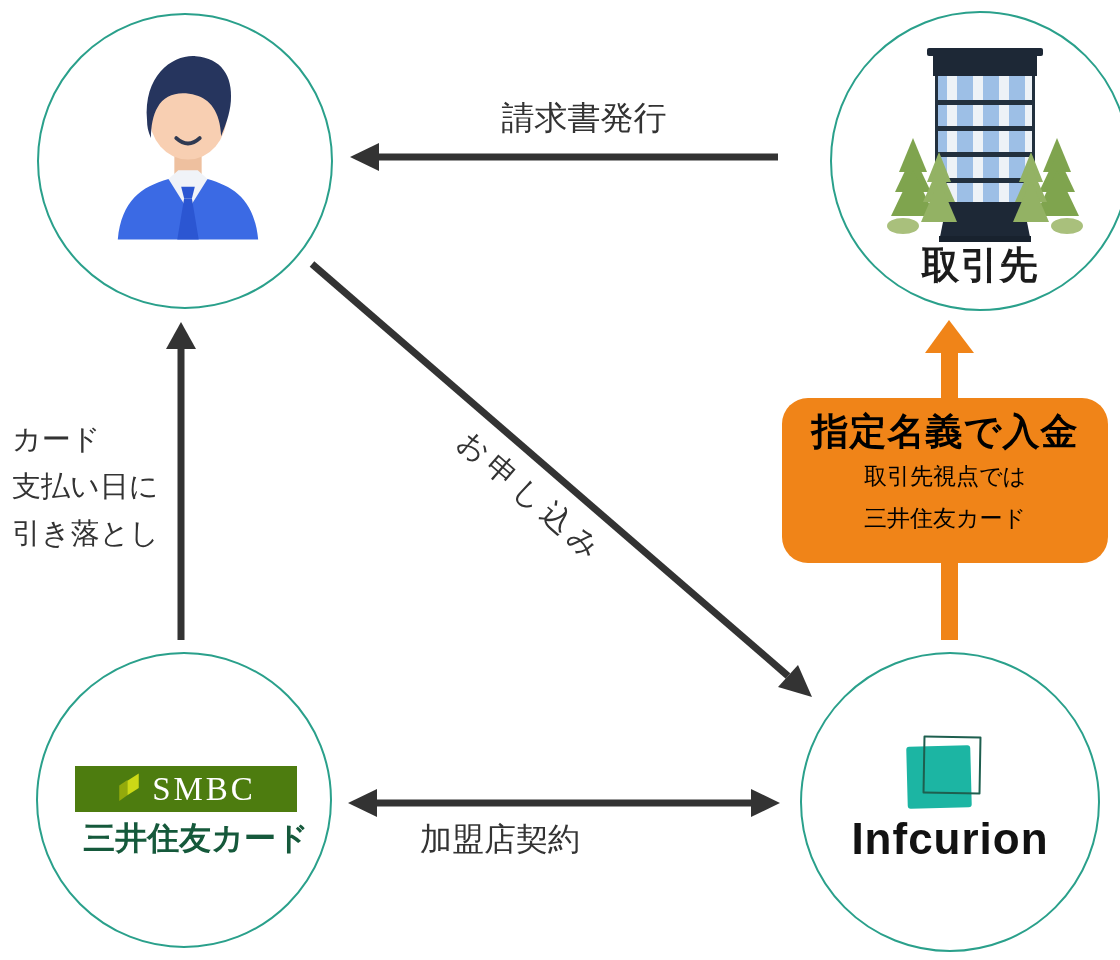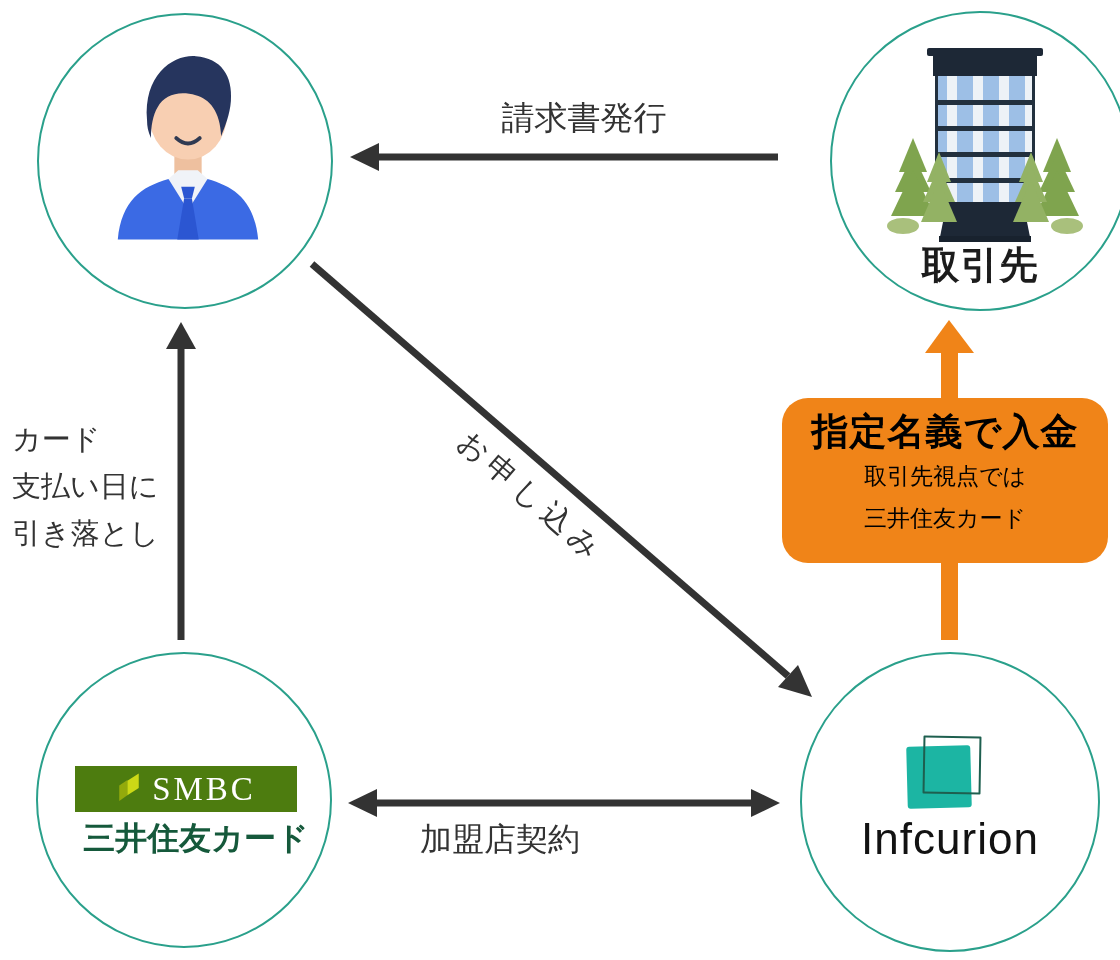--- a/index.html
+++ b/index.html
@@ -90,21 +90,21 @@
     border: 2px solid #1e5f4f;
     border-radius: 1px;
     transform: rotate(1deg);
   }
   .inf-name {
     position: absolute;
     left: 0; top: 160px; width: 100%;
     text-align: center;
     color: #121212;
     font-size: 44px;
-    font-weight: 400;
+    font-weight: 700;
     letter-spacing: 1px;
   }
 
   .edge-label {
     position: absolute;
     color: #333333;
     z-index: 2;
   }
   .label-invoice {
     left: 434px; top: 96px; width: 300px;

